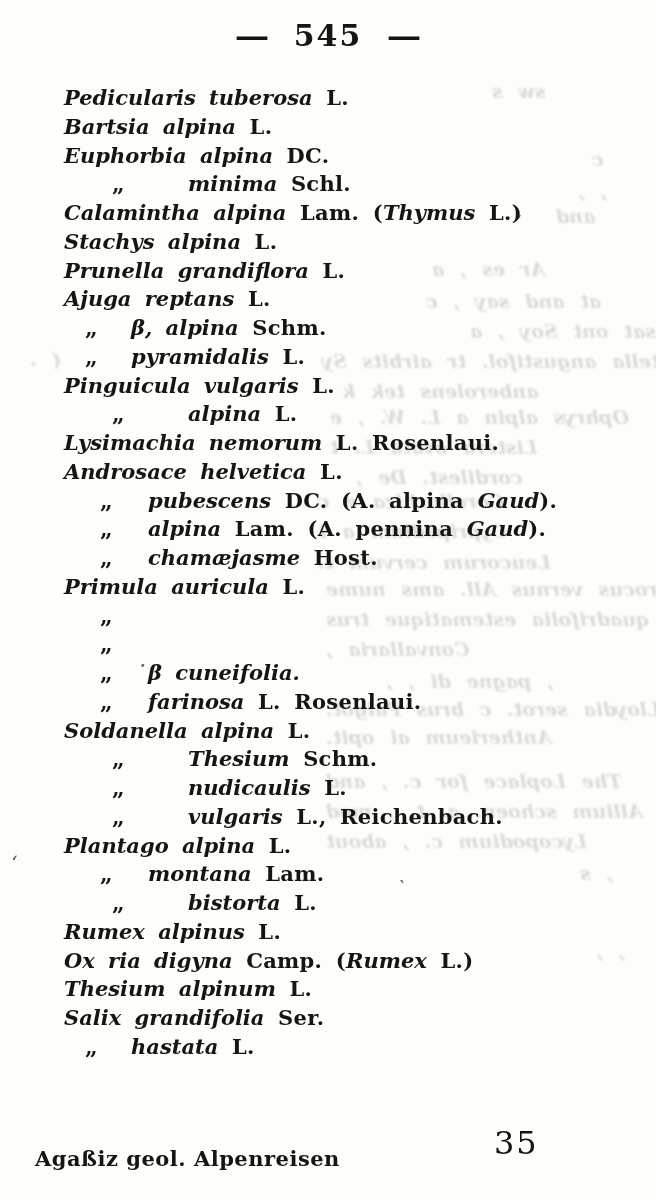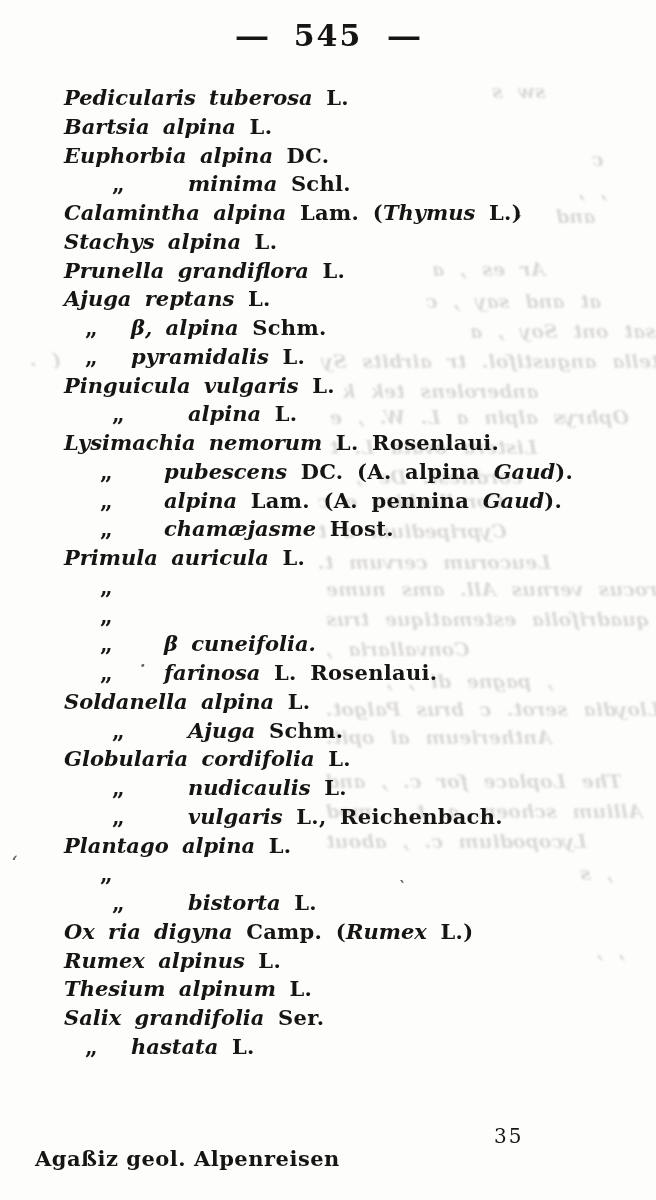--- a/index.html
+++ b/index.html
@@ -24,33 +24,33 @@
   .list{position:absolute;top:84px;left:0;right:0;}
   .line{
     position:relative;height:28.75px;line-height:28.75px;
     font-size:21px;font-weight:700;font-style:italic;
     white-space:nowrap;word-spacing:6px;
   }
   .line .txt{position:absolute;top:0;}
   .line .ditto{position:absolute;top:0;font-style:normal;font-weight:700;font-size:22px;}
   .line.genus .txt{left:64px;}
   .line.sm .ditto{left:85px;}  .line.sm .txt{left:131px;}
-  .line.md .ditto{left:100px;} .line.md .txt{left:164px;}
+  .line.md .ditto{left:100px;} .line.md .txt{left:148px;}
   .line.lg .ditto{left:112px;} .line.lg .txt{left:188px;}
   .seg-name{font-style:italic;}
   .seg-auth{font-style:normal;letter-spacing:0.3px;}
   
   .sig{
     position:absolute;left:35px;top:1146px;
     font-size:21px;font-weight:700;font-style:normal;
     letter-spacing:0.5px;
   }
   .sheet{
     position:absolute;left:494px;top:1124px;
-    font-size:20px;font-weight:400;font-style:normal;letter-spacing:2px;
+    font-size:32px;font-weight:400;font-style:normal;letter-spacing:2px;
   }
   
   .ghost{
     position:absolute;
     font-size:19px;font-weight:700;font-style:italic;
     color:#b7b5b0;opacity:0.5;
     filter:blur(1.3px);
     transform:scaleX(-1);
     white-space:nowrap;word-spacing:9px;
     pointer-events:none;
@@ -140,20 +140,23 @@
       <div class="line genus">
         <span class="txt"><span class="seg-name">Pinguicula vulgaris</span><span class="seg-auth"> L.</span></span>
       </div>
       <div class="line lg">
         <span class="ditto">„</span>
         <span class="txt"><span class="seg-name">alpina</span><span class="seg-auth"> L.</span></span>
       </div>
       <div class="line genus">
         <span class="txt"><span class="seg-name">Lysimachia nemorum</span><span class="seg-auth"> L. Rosenlaui.</span></span>
       </div>
+      <div class="line genus">
+        <span class="txt"><span class="seg-name">Androsace helvetica</span><span class="seg-auth"> L.</span></span>
+      </div>
       <div class="line md">
         <span class="ditto">„</span>
         <span class="txt"><span class="seg-name">pubescens</span><span class="seg-auth"> DC. (A. alpina </span><span class="seg-name">Gaud</span><span class="seg-auth">).</span></span>
       </div>
       <div class="line md">
         <span class="ditto">„</span>
         <span class="txt"><span class="seg-name">alpina</span><span class="seg-auth"> Lam. (A. pennina </span><span class="seg-name">Gaud</span><span class="seg-auth">).</span></span>
       </div>
       <div class="line md">
         <span class="ditto">„</span>
@@ -174,48 +177,46 @@
       </div>
       <div class="line md">
         <span class="ditto">„</span>
         <span class="txt"><span class="seg-name">farinosa</span><span class="seg-auth"> L. Rosenlaui.</span></span>
       </div>
       <div class="line genus">
         <span class="txt"><span class="seg-name">Soldanella alpina</span><span class="seg-auth"> L.</span></span>
       </div>
       <div class="line lg">
         <span class="ditto">„</span>
-        <span class="txt"><span class="seg-name">Ajuga</span><span class="seg-auth"> Schm.</span></span>
-      </div>
-      <div class="line genus">
-        <span class="txt"><span class="seg-name">Globularia cordifolia</span><span class="seg-auth"> L.</span></span>
+        <span class="txt"><span class="seg-name">Thesium</span><span class="seg-auth"> Schm.</span></span>
       </div>
       <div class="line lg">
         <span class="ditto">„</span>
         <span class="txt"><span class="seg-name">nudicaulis</span><span class="seg-auth"> L.</span></span>
       </div>
       <div class="line lg">
         <span class="ditto">„</span>
         <span class="txt"><span class="seg-name">vulgaris</span><span class="seg-auth"> L., Reichenbach.</span></span>
       </div>
       <div class="line genus">
         <span class="txt"><span class="seg-name">Plantago alpina</span><span class="seg-auth"> L.</span></span>
       </div>
       <div class="line md">
         <span class="ditto">„</span>
+        <span class="txt"><span class="seg-name">montana</span><span class="seg-auth"> Lam.</span></span>
       </div>
       <div class="line lg">
         <span class="ditto">„</span>
         <span class="txt"><span class="seg-name">bistorta</span><span class="seg-auth"> L.</span></span>
       </div>
       <div class="line genus">
+        <span class="txt"><span class="seg-name">Rumex alpinus</span><span class="seg-auth"> L.</span></span>
+      </div>
+      <div class="line genus">
         <span class="txt"><span class="seg-name">Ox ria digyna</span><span class="seg-auth"> Camp. (</span><span class="seg-name">Rumex</span><span class="seg-auth"> L.)</span></span>
-      </div>
-      <div class="line genus">
-        <span class="txt"><span class="seg-name">Rumex alpinus</span><span class="seg-auth"> L.</span></span>
       </div>
       <div class="line genus">
         <span class="txt"><span class="seg-name">Thesium alpinum</span><span class="seg-auth"> L.</span></span>
       </div>
       <div class="line genus">
         <span class="txt"><span class="seg-name">Salix grandifolia</span><span class="seg-auth"> Ser.</span></span>
       </div>
       <div class="line sm">
         <span class="ditto">„</span>
         <span class="txt"><span class="seg-name">hastata</span><span class="seg-auth"> L.</span></span>

